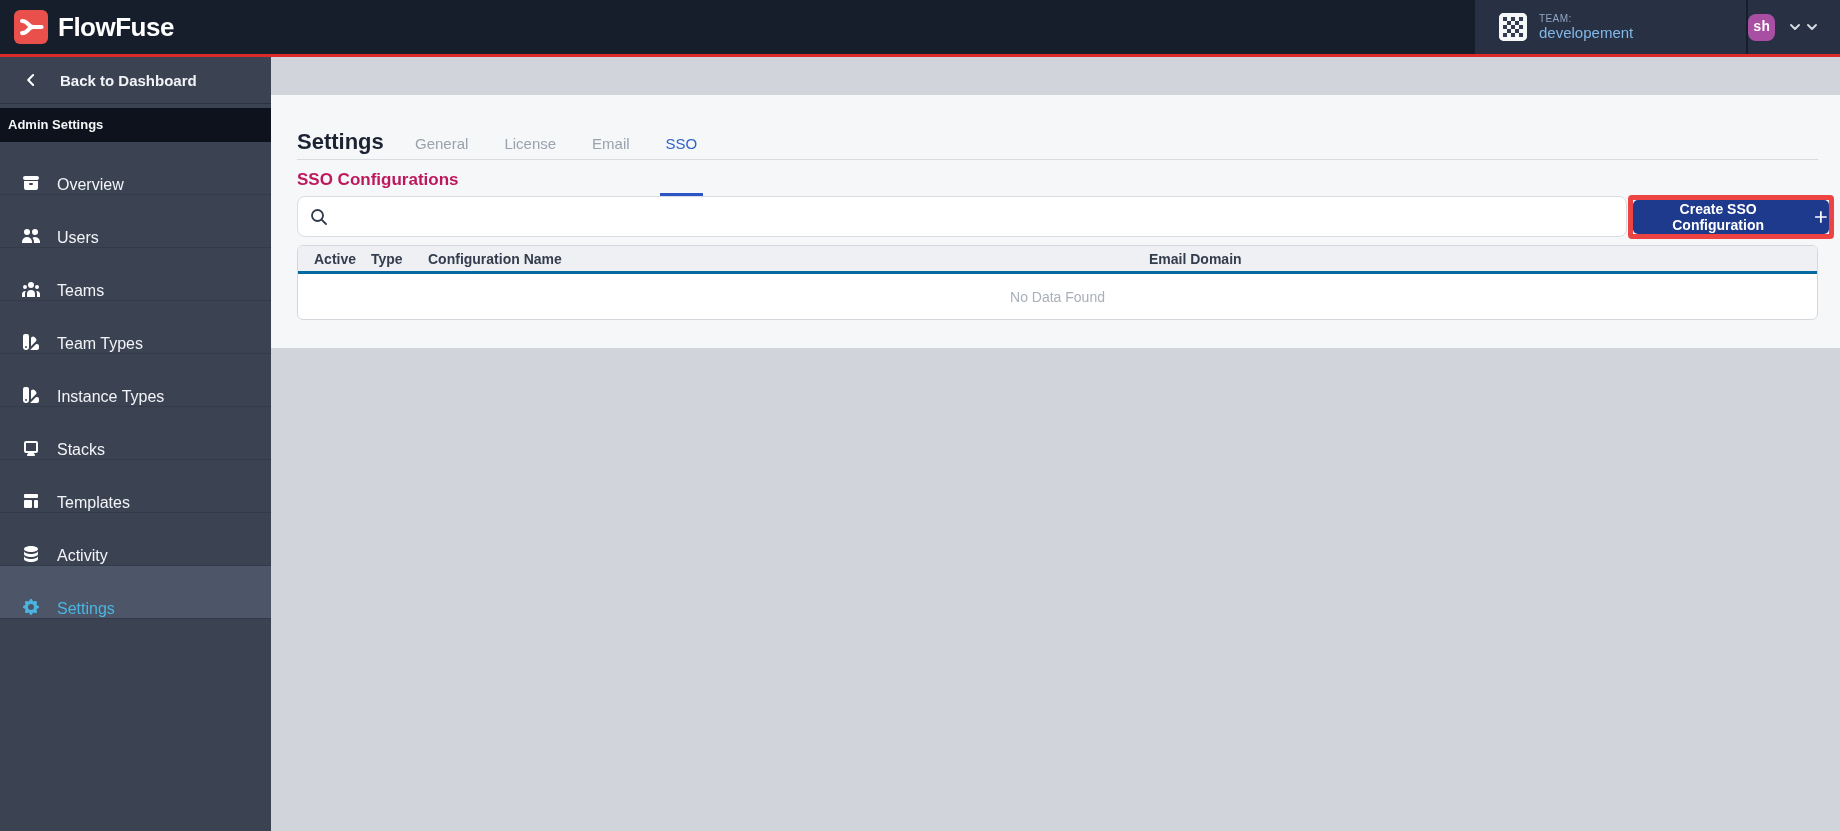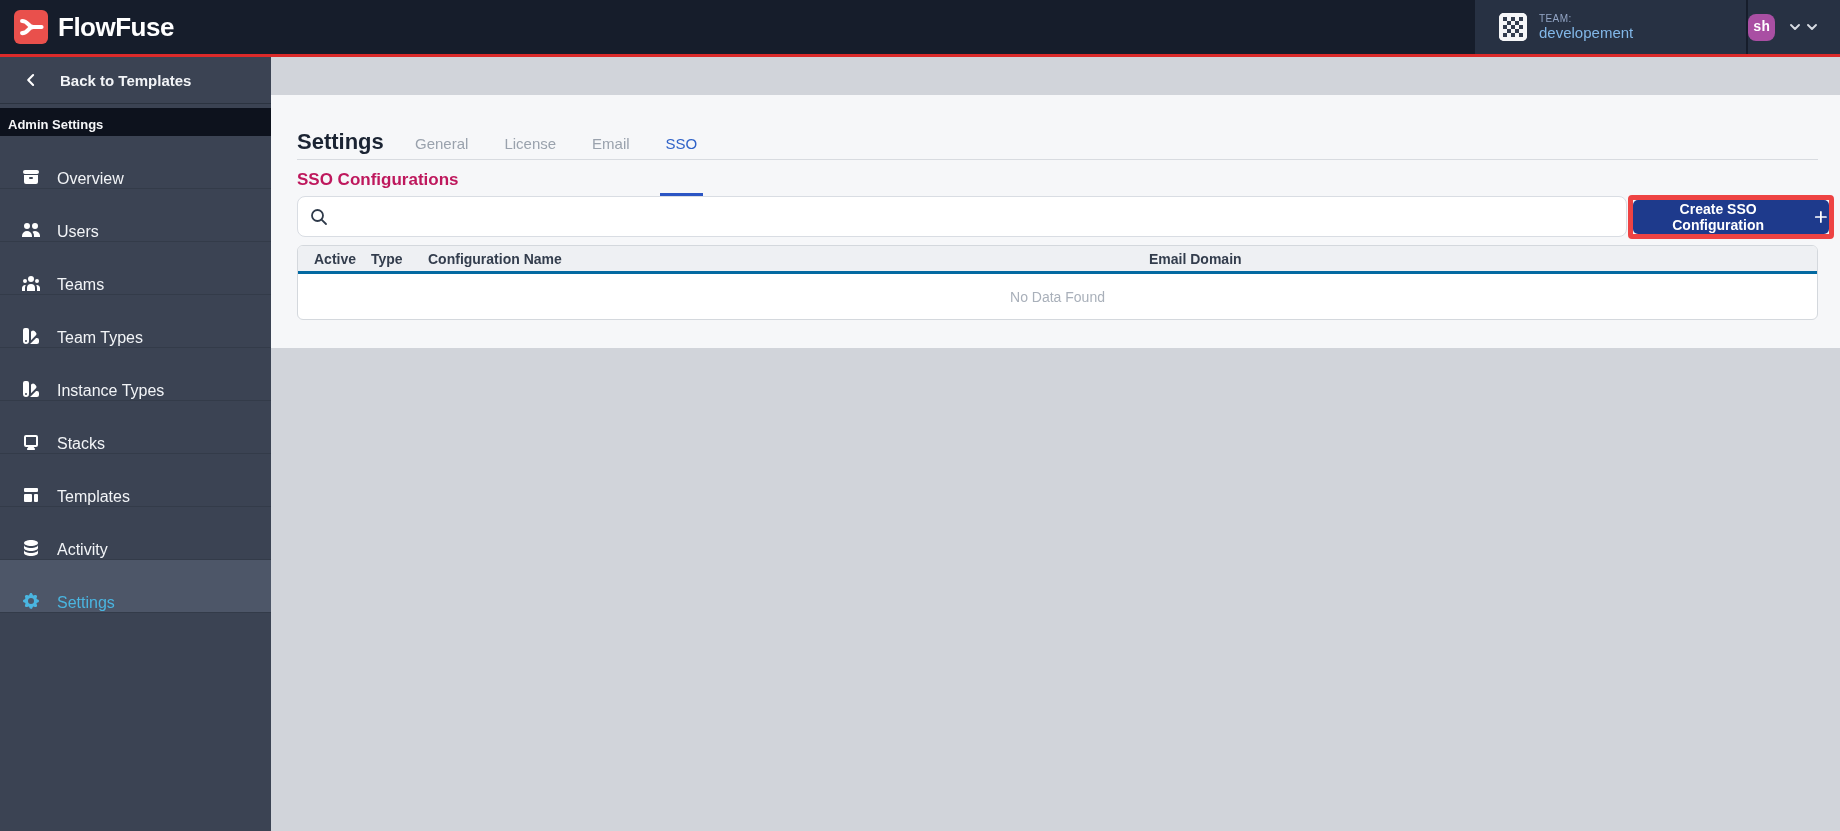--- a/index.html
+++ b/index.html
@@ -49,21 +49,21 @@
   .sidebar {
     position: absolute; left: 0; top: 57px; width: 271px; height: 774px;
     background: #3b4353; color: #f2f4f7;
   }
   .back-row {
     height: 47px; display: flex; align-items: center; gap: 22px;
     padding-left: 24px; border-bottom: 1px solid #2b3340; cursor: pointer;
     font-size: 15px; font-weight: bold;
   }
   .admin-label {
-    margin-top: 4px; height: 28px; line-height: 34px; background: #0d121d;
+    margin-top: 4px; height: 34px; line-height: 34px; background: #0d121d;
     padding-left: 8px; font-size: 13px; font-weight: bold; color: #f5f6f8;
   }
   .nav-item {
     height: 53px; display: flex; align-items: flex-end; gap: 15px;
     padding-left: 20px; border-bottom: 1px solid #333b49; cursor: pointer;
     font-size: 16px;
   }
   .nav-item .nav-icon { width: 22px; height: 22px; display: flex; align-items: center; justify-content: center; color: #ffffff; }
   .nav-item.active { background: #4d5668; color: #4ab5e0; }
   .nav-item.active .nav-icon { color: #4ab5e0; }
@@ -182,21 +182,21 @@
     </svg>
   </div>
 </header>
 <div class="red-line"></div>
 
 <aside class="sidebar">
   <div class="back-row">
     <svg width="14" height="14" viewBox="0 0 20 20">
       <path d="M13 3 L6 10 L13 17" stroke="#ffffff" stroke-width="3" fill="none" stroke-linecap="round" stroke-linejoin="round"></path>
     </svg>
-    <span>Back to Templates</span>
+    <span>Back to Dashboard</span>
   </div>
   <div class="admin-label">Admin Settings</div>
 
   <nav>
     <div class="nav-item">
       <span class="nav-icon">
         <svg width="20" height="20" viewBox="0 0 20 20" fill="currentColor">
             <path d="M4 3a2 2 0 100 4h12a2 2 0 100-4H4z"></path>
             <path fill-rule="evenodd" d="M3 8h14v7a2 2 0 01-2 2H5a2 2 0 01-2-2V8zm5 3a1 1 0 011-1h2a1 1 0 110 2H9a1 1 0 01-1-1z" clip-rule="evenodd"></path>
           </svg>

